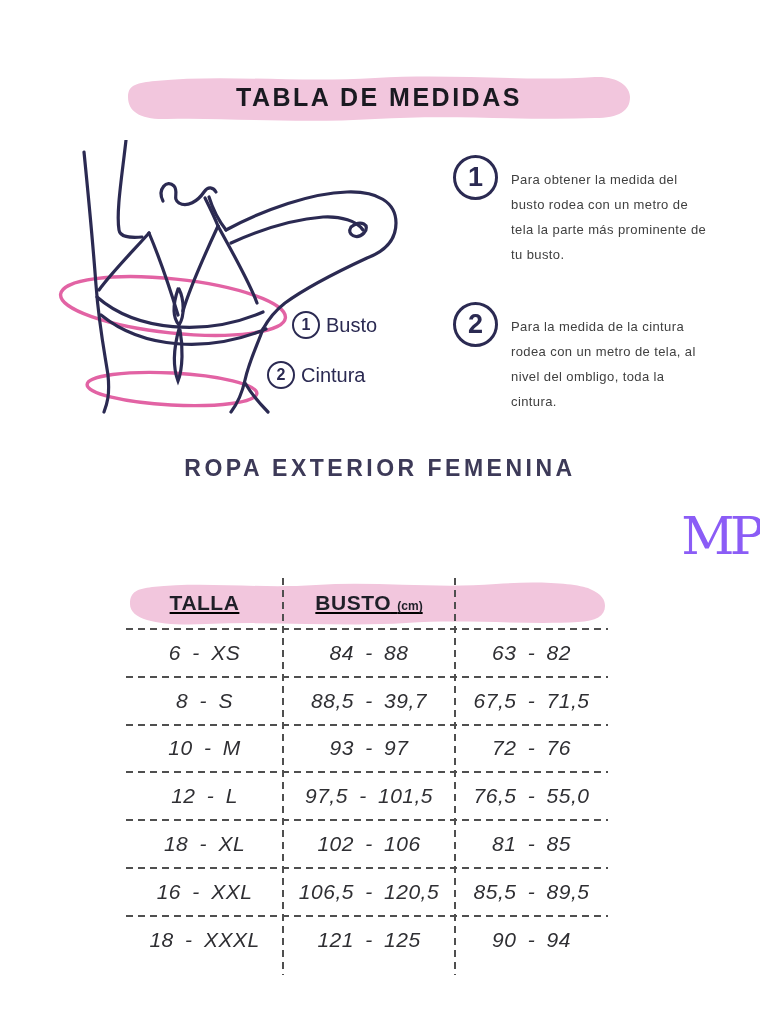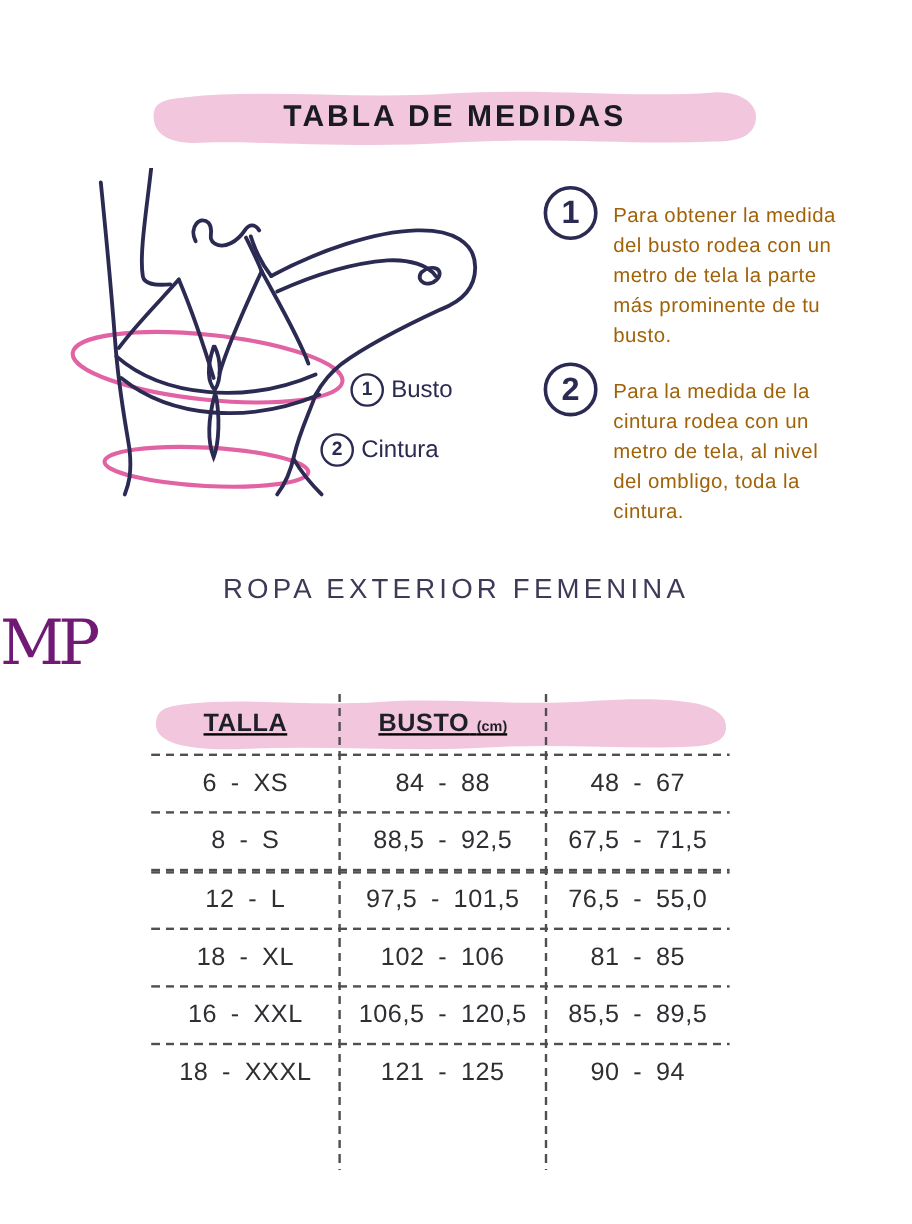--- a/index.html
+++ b/index.html
@@ -22,31 +22,31 @@
     border-radius:50%; color:#2b2a52; font-weight:bold; background:#fff;
   }
   .fig-label { position:absolute; display:flex; align-items:center; gap:6px;
     color:#2b2a52; font-size:20px; }
   .fig-label .badge { width:28px; height:28px; border:2px solid #2b2a52; font-size:16px; }
   
   .step { position:absolute; display:flex; align-items:flex-start; }
   .step .badge { width:45px; height:45px; border:3px solid #2b2a52; font-size:27px; flex:0 0 auto; }
   .step .txt {
     margin-left:13px; margin-top:12px; width:196px;
-    font-size:17px; line-height:25px; color:#a16207; letter-spacing:0.4px;
+    font-size:13px; line-height:25px; color:#404040; letter-spacing:0.4px;
   }
   
   .section-heading {
-    position:absolute; top:477px; left:0; width:100%; text-align:center;
-    font-size:23px; letter-spacing:3.5px; color:#3d3a58; font-weight:400;
+    position:absolute; top:455px; left:0; width:100%; text-align:center;
+    font-size:23px; letter-spacing:3.5px; color:#3d3a58; font-weight:700;
   }
   .brand-logo {
-    position:absolute; top:506px; left:0; width:100%; text-align:left;
+    position:absolute; top:506px; left:0; width:100%; text-align:right;
     font-family:"DejaVu Serif","Liberation Serif",serif;
-    font-size:52px; color:#701a75; letter-spacing:-0.09em;
+    font-size:52px; color:#8b5cf6; letter-spacing:-0.09em;
   }
   
   .size-table { position:absolute; left:126px; top:578px; width:482px; }
   .tbl-blob { position:absolute; left:0; top:0; width:482px; height:50px; }
   .tbl-head {
     position:relative; display:grid; grid-template-columns:157px 172px 153px;
     height:50px; align-items:center; z-index:3;text-decoration:underline;
   }
   .tbl-head .hcell {
     text-align:center; font-weight:bold; font-size:21px; color:#1f1f28; letter-spacing:0.5px;
@@ -55,21 +55,21 @@
   .v-dash {
     position:absolute; top:0; width:2px; height:397px; z-index:2;
     background:repeating-linear-gradient(180deg,#4f4f4f 0 7px,transparent 7px 12px);
   }
   .rows { position:relative; z-index:3; }
   .h-dash {
     height:2px;
     background:repeating-linear-gradient(90deg,#4f4f4f 0 7px,transparent 7px 12px);
   }
   .t-row {
-    display:grid; grid-template-columns:157px 172px 153px; height:45.8px; align-items:center;
+    display:grid; grid-template-columns:157px 172px 153px; height:45.8px; align-items:center;font-style:italic;
   }
   .t-row .cell {
     text-align:center; font-size:21px; color:#2f2f33; letter-spacing:0.5px; word-spacing:5px;
   }
 </style>
 </head>
 <body>
 
 <div class="page">
 
@@ -143,29 +143,34 @@
         <span>BUSTO</span>
         <span class="unit">(cm)</span>
       </div>
     </div>
 
     <div class="rows">
       <div class="h-dash"></div>
       <div class="t-row">
         <div class="cell">6 - XS</div>
         <div class="cell">84 - 88</div>
-        <div class="cell">48 - 67</div>
+        <div class="cell">63 - 82</div>
       </div>
       <div class="h-dash"></div>
       <div class="t-row">
         <div class="cell">8 - S</div>
-        <div class="cell">88,5 - 92,5</div>
+        <div class="cell">88,5 - 39,7</div>
         <div class="cell">67,5 - 71,5</div>
       </div>
       <div class="h-dash"></div>
+      <div class="t-row">
+        <div class="cell">10 - M</div>
+        <div class="cell">93 - 97</div>
+        <div class="cell">72 - 76</div>
+      </div>
       <div class="h-dash"></div>
       <div class="t-row">
         <div class="cell">12 - L</div>
         <div class="cell">97,5 - 101,5</div>
         <div class="cell">76,5 - 55,0</div>
       </div>
       <div class="h-dash"></div>
       <div class="t-row">
         <div class="cell">18 - XL</div>
         <div class="cell">102 - 106</div>

